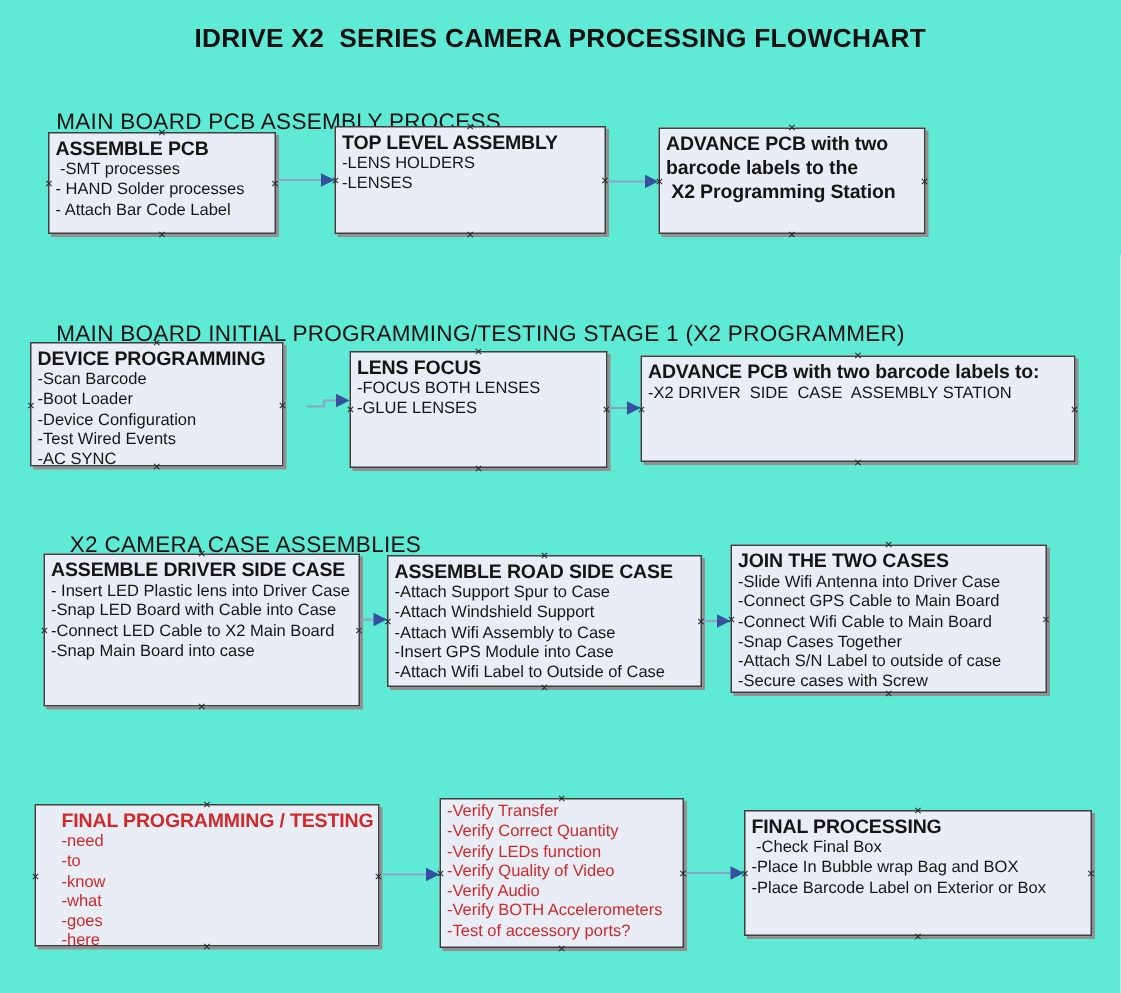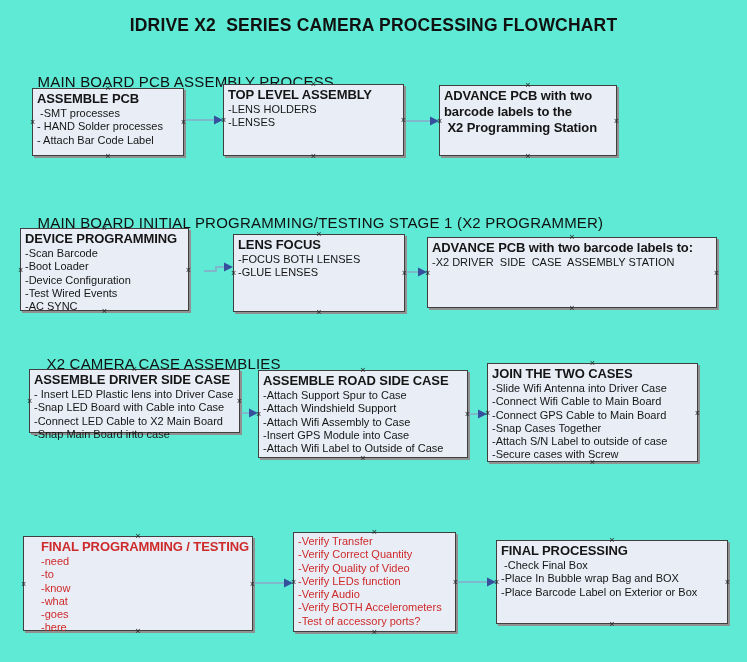--- a/index.html
+++ b/index.html
@@ -116,21 +116,21 @@
     <div class="box-title">ADVANCE PCB with two barcode labels to:</div>
     <div class="box-items">
         <div class="line">-X2 DRIVER  SIDE  CASE  ASSEMBLY STATION</div>
       </div>
   <span class="h ht"></span>
       <span class="h hb"></span>
       <span class="h hl"></span>
       <span class="h hr"></span>
     </div>
 
-  <div class="box" style="left:29px;top:369px;width:211px;height:64px">
+  <div class="box" style="left:29px;top:369px;width:211px;height:102px">
     <div class="box-title">ASSEMBLE DRIVER SIDE CASE</div>
     <div class="box-items">
         <div class="line">- Insert LED Plastic lens into Driver Case</div>
         <div class="line">-Snap LED Board with Cable into Case</div>
         <div class="line">-Connect LED Cable to X2 Main Board</div>
         <div class="line">-Snap Main Board into case</div>
       </div>
   <span class="h ht"></span>
       <span class="h hb"></span>
       <span class="h hl"></span>
@@ -147,22 +147,22 @@
       </div>
   <span class="h ht"></span>
       <span class="h hb"></span>
       <span class="h hl"></span>
       <span class="h hr"></span>
     </div>
   <div class="box" style="left:487px;top:363px;width:211px;height:99px">
     <div class="box-title">JOIN THE TWO CASES</div>
     <div class="box-items">
         <div class="line">-Slide Wifi Antenna into Driver Case</div>
+        <div class="line">-Connect GPS Cable to Main Board</div>
         <div class="line">-Connect Wifi Cable to Main Board</div>
-        <div class="line">-Connect GPS Cable to Main Board</div>
         <div class="line">-Snap Cases Together</div>
         <div class="line">-Attach S/N Label to outside of case</div>
         <div class="line">-Secure cases with Screw</div>
       </div>
   <span class="h ht"></span>
       <span class="h hb"></span>
       <span class="h hl"></span>
       <span class="h hr"></span>
     </div>
 
@@ -178,22 +178,22 @@
       </div>
   <span class="h ht"></span>
       <span class="h hb"></span>
       <span class="h hl"></span>
       <span class="h hr"></span>
     </div>
   <div class="box" style="left: 293px; top: 532px; width: 163px; height: 100px; color: rgb(207, 42, 42);">
     <div class="box-items">
         <div class="line">-Verify Transfer</div>
         <div class="line">-Verify Correct Quantity</div>
+        <div class="line">-Verify LEDs function</div>
         <div class="line">-Verify Quality of Video</div>
-        <div class="line">-Verify LEDs function</div>
         <div class="line">-Verify Audio</div>
         <div class="line">-Verify BOTH Accelerometers</div>
         <div class="line">-Test of accessory ports?</div>
       </div>
   <span class="h ht"></span>
       <span class="h hb"></span>
       <span class="h hl"></span>
       <span class="h hr"></span>
     </div>
   <div class="box" style="left:496px;top:540px;width:232px;height:84px">

